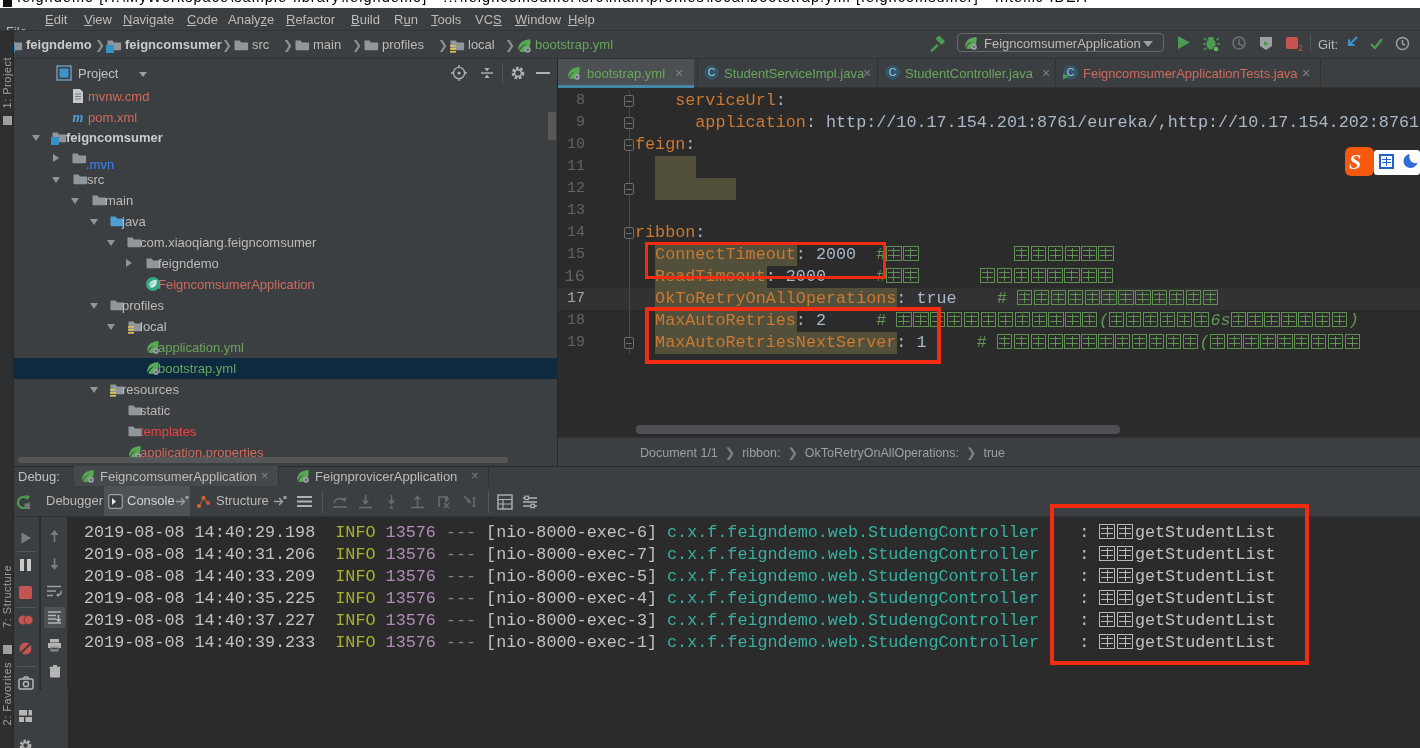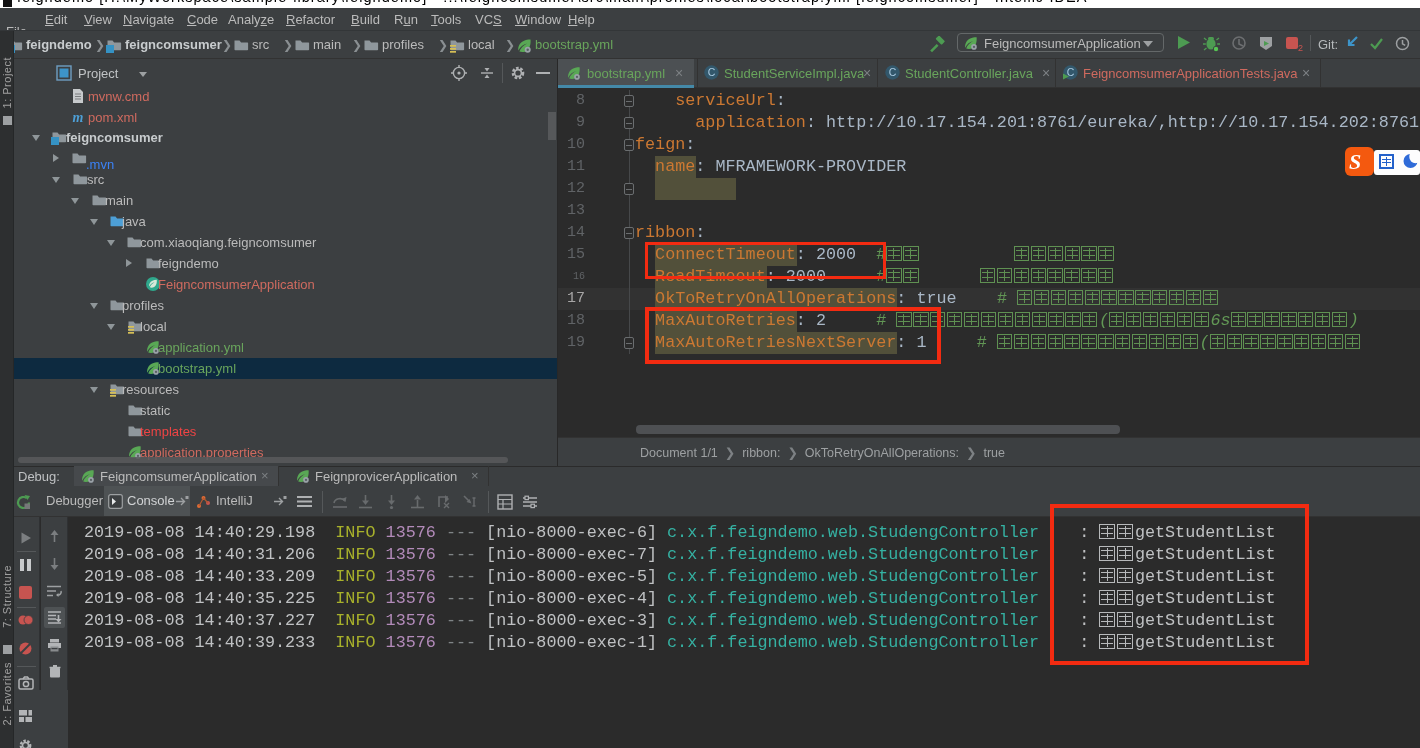--- a/index.html
+++ b/index.html
@@ -290,21 +290,21 @@
     <div class="abs" style="left:557px;top:59px;width:1px;height:407px;background:#282828"></div>
     <div class="abs" style="left:558px;top:288px;width:862px;height:22px;background:#323232"></div>
     <div class="abs" style="left:495px;top:90px;width:90px;text-align:right;font-family:'Liberation Mono',monospace;font-size:15px;color:#606366;line-height:22px">8</div>
     <div class="abs" style="left:495px;top:112px;width:90px;text-align:right;font-family:'Liberation Mono',monospace;font-size:15px;color:#606366;line-height:22px">9</div>
     <div class="abs" style="left:495px;top:134px;width:90px;text-align:right;font-family:'Liberation Mono',monospace;font-size:15px;color:#606366;line-height:22px">10</div>
     <div class="abs" style="left:495px;top:156px;width:90px;text-align:right;font-family:'Liberation Mono',monospace;font-size:15px;color:#606366;line-height:22px">11</div>
     <div class="abs" style="left:495px;top:178px;width:90px;text-align:right;font-family:'Liberation Mono',monospace;font-size:15px;color:#606366;line-height:22px">12</div>
     <div class="abs" style="left:495px;top:200px;width:90px;text-align:right;font-family:'Liberation Mono',monospace;font-size:15px;color:#606366;line-height:22px">13</div>
     <div class="abs" style="left:495px;top:222px;width:90px;text-align:right;font-family:'Liberation Mono',monospace;font-size:15px;color:#606366;line-height:22px">14</div>
     <div class="abs" style="left:495px;top:244px;width:90px;text-align:right;font-family:'Liberation Mono',monospace;font-size:15px;color:#606366;line-height:22px">15</div>
-    <div class="abs" style="left:495px;top:266px;width:90px;text-align:right;font-family:'Liberation Mono',monospace;font-size:10px;color:#606366;line-height:22px">16</div>
+    <div class="abs" style="left:495px;top:266px;width:90px;text-align:right;font-family:'Liberation Mono',monospace;font-size:17px;color:#606366;line-height:22px">16</div>
     <div class="abs" style="left:495px;top:288px;width:90px;text-align:right;font-family:'Liberation Mono',monospace;font-size:15px;color:#a7a6a6;line-height:22px">17</div>
     <div class="abs" style="left:495px;top:310px;width:90px;text-align:right;font-family:'Liberation Mono',monospace;font-size:15px;color:#606366;line-height:22px">18</div>
     <div class="abs" style="left:495px;top:332px;width:90px;text-align:right;font-family:'Liberation Mono',monospace;font-size:15px;color:#606366;line-height:22px">19</div>
     <div class="abs" style="left:629px;top:90px;width:1px;height:264px;background:#46484a"></div>
     <div class="abs" style="left:624px;top:95px;width:10px;height:12px;background:#2b2b2b;border:1px solid #6a6d6f;border-radius:2px"></div>
     <div class="abs" style="left:626px;top:101px;width:6px;height:1px;background:#6a6d6f"></div>
     <div class="abs" style="left:624px;top:117px;width:10px;height:12px;background:#2b2b2b;border:1px solid #6a6d6f;border-radius:2px"></div>
     <div class="abs" style="left:626px;top:123px;width:6px;height:1px;background:#6a6d6f"></div>
     <div class="abs" style="left:624px;top:139px;width:10px;height:12px;background:#2b2b2b;border:1px solid #6a6d6f;border-radius:2px"></div>
     <div class="abs" style="left:626px;top:145px;width:6px;height:1px;background:#6a6d6f"></div>
@@ -319,21 +319,20 @@
     <div class="abs" style="left:655.1px;top:244px;width:141.7px;height:22px;background:#52503a"></div>
     <div class="abs" style="left:655.1px;top:266px;width:111.6px;height:22px;background:#52503a"></div>
     <div class="abs" style="left:655.1px;top:288px;width:242.2px;height:22px;background:#52503a"></div>
     <div class="abs" style="left:655.1px;top:310px;width:141.7px;height:22px;background:#52503a"></div>
     <div class="abs" style="left:655.1px;top:332px;width:242.2px;height:22px;background:#52503a"></div>
     <div class="redbox" style="left:645px;top:242px;width:241px;height:37px"></div>
     <div class="redbox" style="left:645px;top:307px;width:296px;height:57px;border-width:4px"></div>
     <div class="abs mono" style="left:635px;top:90px">    <span class="key">serviceUrl</span>:</div>
     <div class="abs mono" style="left:635px;top:112px">      <span class="key">application</span>: http://10.17.154.201:8761/eureka/,http://10.17.154.202:8761,ht</div>
     <div class="abs mono" style="left:635px;top:134px"><span class="key">feign</span>:</div>
-    <div class="abs mono" style="left:635px;top:156px">  <span class="key">name</span>: MFRAMEWORK-PROVIDER</div>
     <div class="abs mono" style="left:635px;top:222px"><span class="key">ribbon</span>:</div>
     <div class="abs mono" style="left:635px;top:244px">  <span class="key">ConnectTimeout</span>: 2000  <span class="cmt">#</span><i class="cj" style="color:#629755"></i><i class="cj" style="color:#629755"></i><i class="gap" style="width:93.8px"></i><i class="cj" style="color:#629755"></i><i class="cj" style="color:#629755"></i><i class="cj" style="color:#629755"></i><i class="cj" style="color:#629755"></i><i class="cj" style="color:#629755"></i><i class="cj" style="color:#629755"></i></div>
     <div class="abs mono" style="left:635px;top:266px">  <span class="key">ReadTimeout</span>: 2000     <span class="cmt">#</span><i class="cj" style="color:#629755"></i><i class="cj" style="color:#629755"></i><i class="gap" style="width:59.8px"></i><i class="cj" style="color:#629755"></i><i class="cj" style="color:#629755"></i><i class="cj" style="color:#629755"></i><i class="cj" style="color:#629755"></i><i class="cj" style="color:#629755"></i><i class="cj" style="color:#629755"></i><i class="cj" style="color:#629755"></i><i class="cj" style="color:#629755"></i></div>
     <div class="abs mono" style="left:635px;top:288px">  <span class="key">OkToRetryOnAllOperations</span>: true    <span class="cmt"># </span><i class="cj" style="color:#629755"></i><i class="cj" style="color:#629755"></i><i class="cj" style="color:#629755"></i><i class="cj" style="color:#629755"></i><i class="cj" style="color:#629755"></i><i class="cj" style="color:#629755"></i><i class="cj" style="color:#629755"></i><i class="cj" style="color:#629755"></i><i class="cj" style="color:#629755"></i><i class="cj" style="color:#629755"></i><i class="cj" style="color:#629755"></i><i class="cj" style="color:#629755"></i></div>
     <div class="abs mono" style="left:635px;top:310px">  <span class="key">MaxAutoRetries</span>: 2     <span class="cmt"># </span><i class="cj" style="color:#629755"></i><i class="cj" style="color:#629755"></i><i class="cj" style="color:#629755"></i><i class="cj" style="color:#629755"></i><i class="cj" style="color:#629755"></i><i class="cj" style="color:#629755"></i><i class="cj" style="color:#629755"></i><i class="cj" style="color:#629755"></i><i class="cj" style="color:#629755"></i><i class="cj" style="color:#629755"></i><i class="cj" style="color:#629755"></i><i class="cj" style="color:#629755"></i><span class="cmt"><i>(</i></span><i class="cj" style="color:#629755"></i><i class="cj" style="color:#629755"></i><i class="cj" style="color:#629755"></i><i class="cj" style="color:#629755"></i><i class="cj" style="color:#629755"></i><i class="cj" style="color:#629755"></i><span class="cmt"><i>6s</i></span><i class="cj" style="color:#629755"></i><i class="cj" style="color:#629755"></i><i class="cj" style="color:#629755"></i><i class="cj" style="color:#629755"></i><i class="cj" style="color:#629755"></i><i class="cj" style="color:#629755"></i><i class="cj" style="color:#629755"></i><span class="cmt"><i>)</i></span></div>
     <div class="abs mono" style="left:635px;top:332px">  <span class="key">MaxAutoRetriesNextServer</span>: 1     <span class="cmt"># </span><i class="cj" style="color:#629755"></i><i class="cj" style="color:#629755"></i><i class="cj" style="color:#629755"></i><i class="cj" style="color:#629755"></i><i class="cj" style="color:#629755"></i><i class="cj" style="color:#629755"></i><i class="cj" style="color:#629755"></i><i class="cj" style="color:#629755"></i><i class="cj" style="color:#629755"></i><i class="cj" style="color:#629755"></i><i class="cj" style="color:#629755"></i><i class="cj" style="color:#629755"></i><span class="cmt"><i>(</i></span><i class="cj" style="color:#629755"></i><i class="cj" style="color:#629755"></i><i class="cj" style="color:#629755"></i><i class="cj" style="color:#629755"></i><i class="cj" style="color:#629755"></i><i class="cj" style="color:#629755"></i><i class="cj" style="color:#629755"></i><i class="cj" style="color:#629755"></i><i class="cj" style="color:#629755"></i></div>
     <div class="abs" style="left:636px;top:425px;width:484px;height:9px;background:#55575a;border-radius:4px;opacity:.85"></div>
     <div class="abs" style="left:1345px;top:147px;width:29px;height:29px;background:#f4590f;border-radius:6px"></div>
 <div class="abs" style="left:1349px;top:149px;width:21px;height:24px;color:#fff;font-weight:bold;font-size:22px;font-family:'Liberation Serif',serif;font-style:italic">S</div>
 <div class="abs" style="left:1374px;top:150px;width:46px;height:25px;background:#fdfdfd;border-radius:3px"></div>
@@ -379,21 +378,21 @@
     <svg class="abs" style="left:175px;top:495px" width="14" height="13" viewBox="0 0 14 13">
 <path d="M1 6.5h8M6 3l3.5 3.5L6 10" stroke="#9da0a2" stroke-width="1.4" fill="none"></path>
       <rect x="10.5" y="1" width="3" height="3" fill="#9da0a2"></rect>
     </svg>
     <svg class="abs" style="left:196px;top:494px" width="15" height="15" viewBox="0 0 15 15">
 <circle cx="3" cy="12" r="2" fill="#e06c35"></circle>
       <circle cx="7.5" cy="4" r="2" fill="#e06c35"></circle>
       <circle cx="12" cy="9" r="2" fill="#c75450"></circle>
 <path d="M3 12L7.5 4l4.5 5" stroke="#b5582f" stroke-width="1.2" fill="none"></path>
     </svg>
-    <div class="abs ui" style="left:216px;top:493px">IntelliJ</div>
+    <div class="abs ui" style="left:216px;top:493px">Structure</div>
     <svg class="abs" style="left:273px;top:495px" width="14" height="13" viewBox="0 0 14 13">
 <path d="M1 6.5h8M6 3l3.5 3.5L6 10" stroke="#9da0a2" stroke-width="1.4" fill="none"></path>
       <rect x="10.5" y="1" width="3" height="3" fill="#9da0a2"></rect>
     </svg>
     <svg class="abs" style="left:296px;top:495px" width="17" height="13" viewBox="0 0 17 13">
 <path d="M1 2h15M1 6.5h15M1 11h15" stroke="#afb1b3" stroke-width="2"></path>
     </svg>
     <div class="abs" style="left:322px;top:491px;width:1px;height:22px;background:#55585a"></div>
     <svg class="abs" style="left:332px;top:495px" width="16" height="14" viewBox="0 0 16 14">
 <path d="M2 8a6 5 0 0 1 11-2" fill="none" stroke="#686b6d" stroke-width="1.6"></path>

